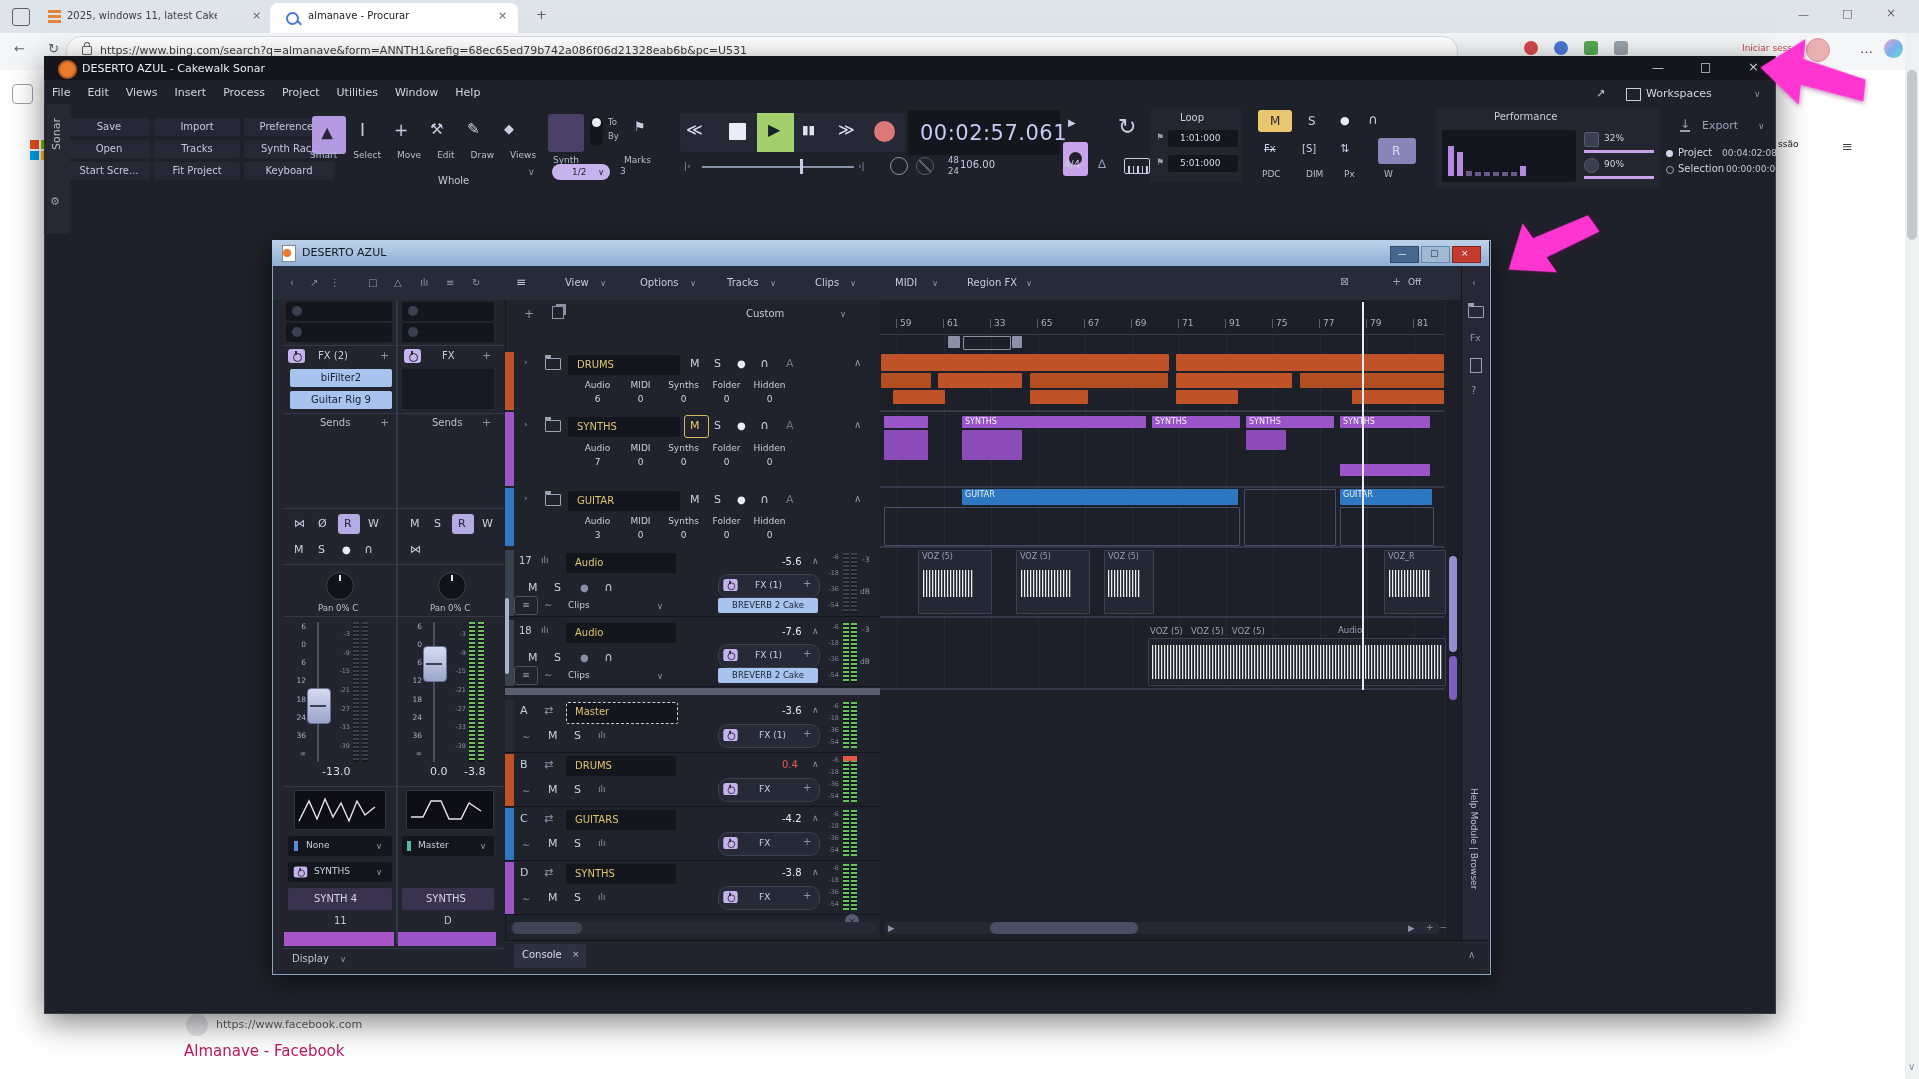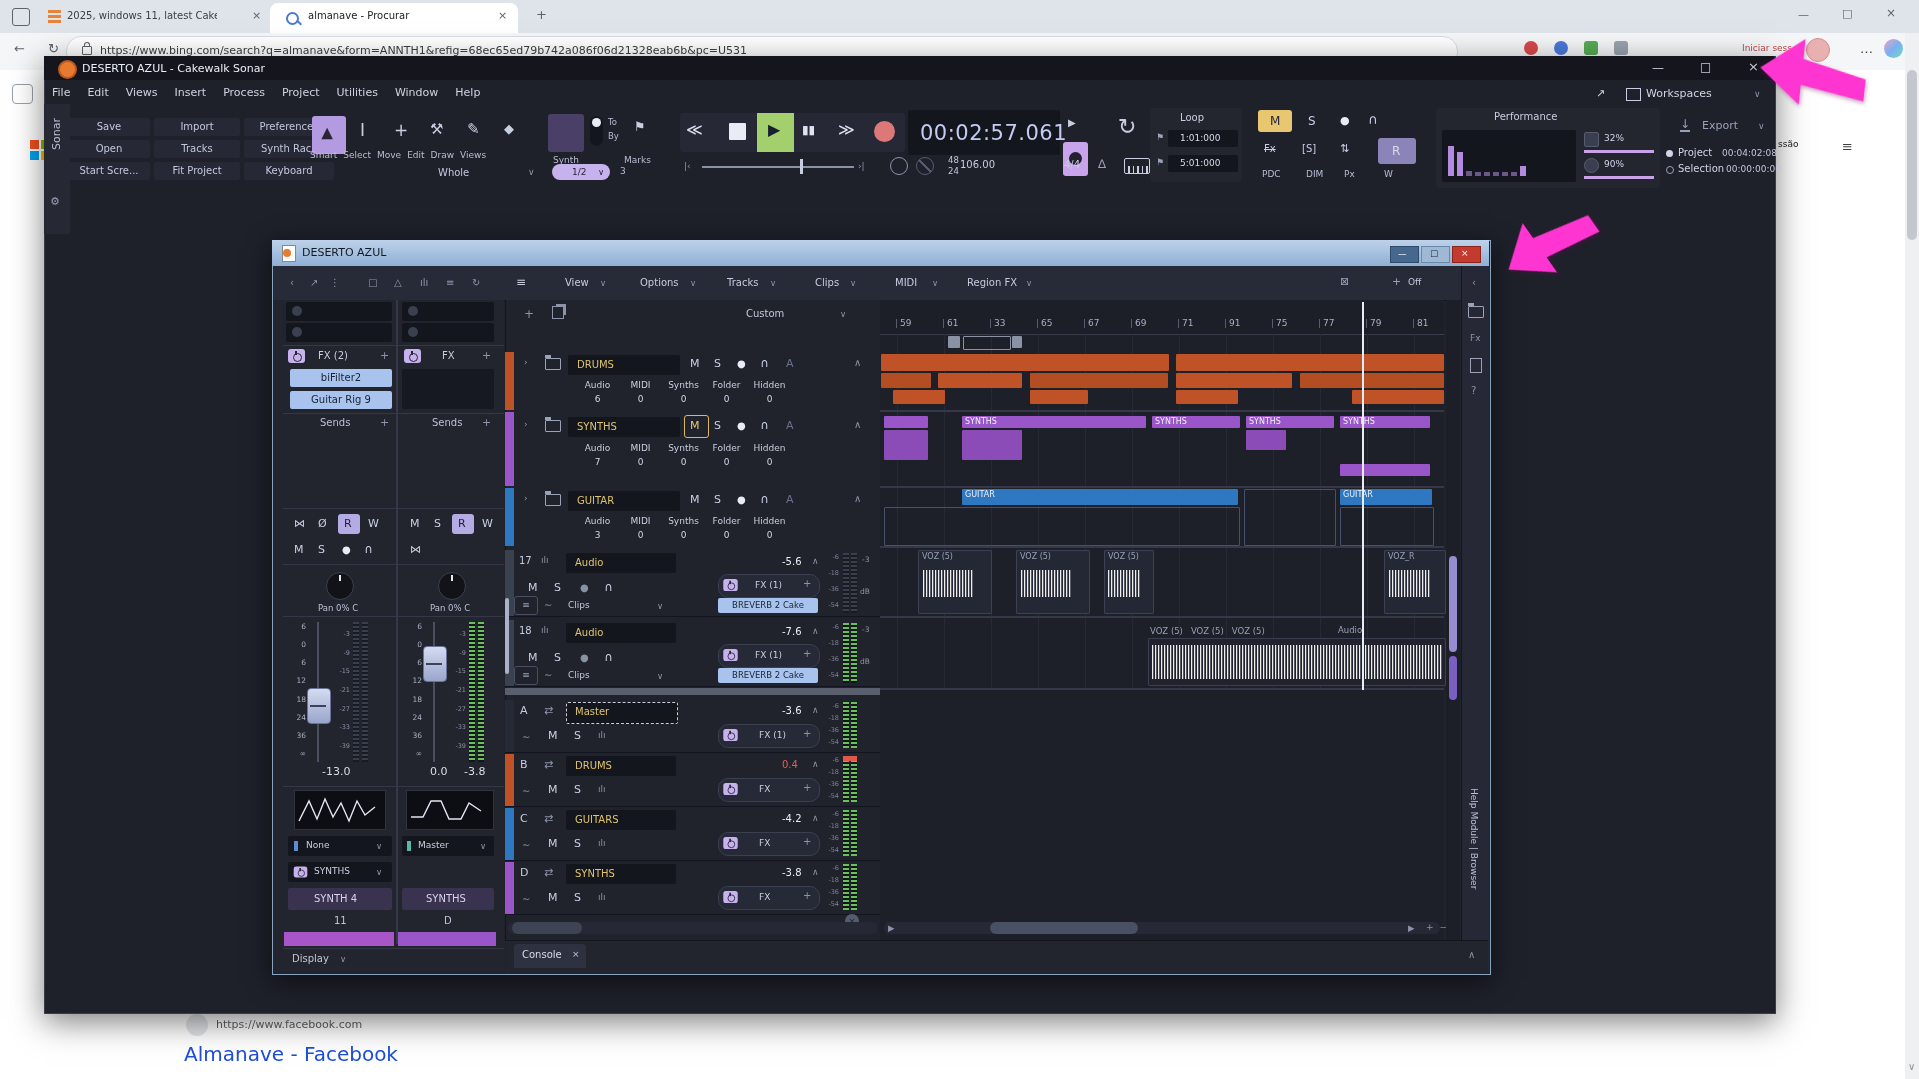--- a/index.html
+++ b/index.html
@@ -87,21 +87,21 @@
   <div style="background:#00a4ef"></div>
   <div style="background:#ffb900"></div>
 </div>
 <span class="t f9" style="left:1778px;top:140px;color:#222">ssão</span>
 <span class="t f13" style="left:1842px;top:140px;color:#3c4043">≡</span>
 <div class="ab" style="left:1905px;top:33px;width:14px;height:1046px;background:#eef0f2"></div>
 <div class="ab" style="left:1907px;top:70px;width:10px;height:170px;background:#c4c8ce;border-radius:5px"></div>
 <span class="t f10" style="left:1908px;top:1062px;color:#8a8f96">∨</span>
 <div class="ab" style="left:186px;top:1014px;width:22px;height:22px;border-radius:50%;background:#e2e4e8"></div>
 <span class="t f11" style="left:216px;top:1019px;color:#5f6368">https://www.facebook.com</span>
-<span class="t" style="left:184px;top:1044px;font-size:20px;color:#1d4ed8">Almanave - Facebook</span>
+<span class="t" style="left:184px;top:1044px;font-size:15px;color:#be185d">Almanave - Facebook</span>
 
 <div class="ab" style="left:44px;top:56px;width:1730px;height:956px;background:#1e202a;border:1px solid #3a3d48;box-shadow:0 8px 30px rgba(0,0,0,.5)"></div>
 <div class="ab" style="left:44px;top:56px;width:1730px;height:24px;background:#15161d"></div>
 <div class="ab" style="left:58px;top:60px;width:15px;height:15px;border-radius:50%;background:#e87a30;border:2px solid #b85a20"></div>
 <span class="t f11 wht" style="left:82px;top:63px">DESERTO AZUL - Cakewalk Sonar</span>
 <span class="t f12" style="left:1652px;top:62px;color:#c8ccd8">—</span>
 <span class="t f12" style="left:1700px;top:61px;color:#c8ccd8">□</span>
 <span class="t f13" style="left:1748px;top:60px;color:#c8ccd8">×</span>
 
 <div class="ab lists" style="left:52px;top:86px;gap:17px;color:#d0d4e0">
@@ -133,29 +133,29 @@
   </div>
 <style>.fbtn{background:#262836;border-radius:2px;color:#c2c8dc;font-size:10px;height:18px;line-height:18px;text-align:center}</style>
 
 <div class="ab" style="left:312px;top:116px;width:34px;height:38px;background:#b49ae0;border-radius:3px"></div>
 <span class="t" style="left:321px;top:126px;font-size:15px;color:#2a2438;transform:rotate(-90deg)">▶</span>
 <span class="t" style="left:360px;top:122px;font-size:17px;color:#c8cee2">I</span>
 <span class="t" style="left:394px;top:122px;font-size:17px;color:#c8cee2">+</span>
 <span class="t" style="left:430px;top:122px;font-size:15px;color:#c8cee2">⚒</span>
 <span class="t" style="left:467px;top:122px;font-size:15px;color:#c8cee2">✎</span>
 <span class="t" style="left:504px;top:122px;font-size:13px;color:#c8cee2">◆</span>
-<div class="ab lists" style="left:310px;top:150px;gap:6px;color:#b8bed2">
+<div class="ab lists" style="left:310px;top:150px;gap:16px;color:#b8bed2">
     <span class="f9">Smart</span>
     <span class="f9">Select</span>
     <span class="f9">Move</span>
     <span class="f9">Edit</span>
     <span class="f9">Draw</span>
     <span class="f9">Views</span>
   </div>
-<span class="t f10" style="left:438px;top:168px;color:#c2c8dc">Whole</span>
+<span class="t f10" style="left:438px;top:176px;color:#c2c8dc">Whole</span>
 <span class="t f9" style="left:528px;top:168px;color:#8d94aa">∨</span>
 
 <div class="ab grid9" style="left:548px;top:114px;width:36px;height:38px;border-radius:3px"></div>
 <span class="t f9" style="left:553px;top:156px;color:#b8bed2">Synth</span>
 <div class="ab" style="left:590px;top:116px;width:13px;height:30px;background:#14161d;border-radius:7px"></div>
 <div class="ab" style="left:592px;top:118px;width:9px;height:9px;border-radius:50%;background:#e8ecf4"></div>
 <span class="t f8" style="left:608px;top:118px;color:#b8bed2">To</span>
 <span class="t f8" style="left:608px;top:132px;color:#b8bed2">By</span>
 <span class="t f13" style="left:634px;top:120px;color:#c8cee2">⚑</span>
 <span class="t f9" style="left:624px;top:156px;color:#b8bed2">Marks</span>

